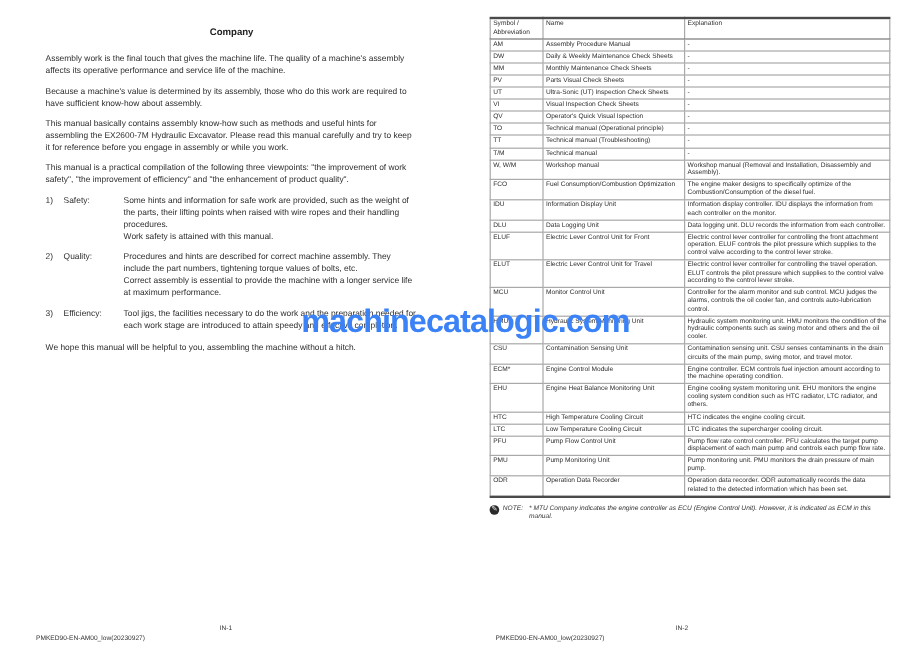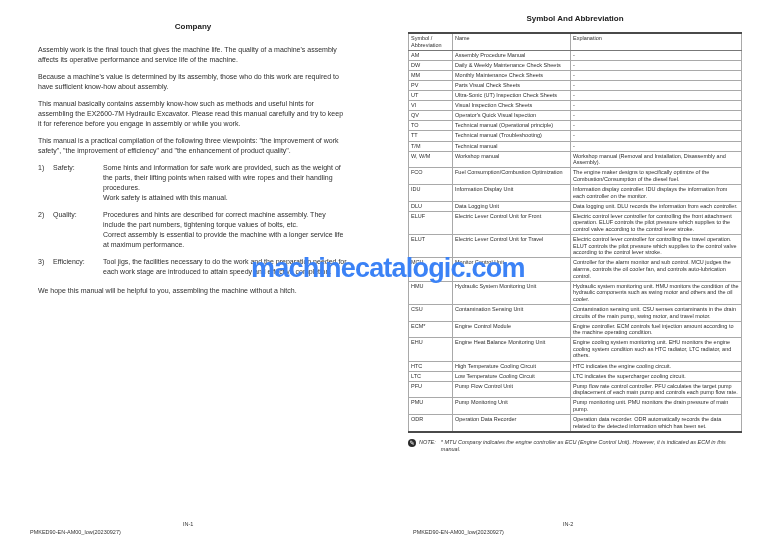--- a/index.html
+++ b/index.html
@@ -93,21 +93,20 @@
         <span class="li-label">Efficiency:</span>
         <div class="li-body">
           <div>Tool jigs, the facilities necessary to do the work and the preparation needed for each work stage are introduced to attain speedy and effective completion.</div>
         </div>
       </div>
     </div>
   <p class="closing">We hope this manual will be helpful to you, assembling the machine without a hitch.</p>
 </div>
 
 <div class="right-page">
-  <h1 class="rp-title">Symbol And Abbreviation</h1>
   <table class="abbrev">
     <colgroup>
         <col class="col-sym">
         <col class="col-name">
         <col>
       </colgroup>
     <thead>
       <tr>
         <th>Symbol / Abbreviation</th>
         <th>Name</th>

